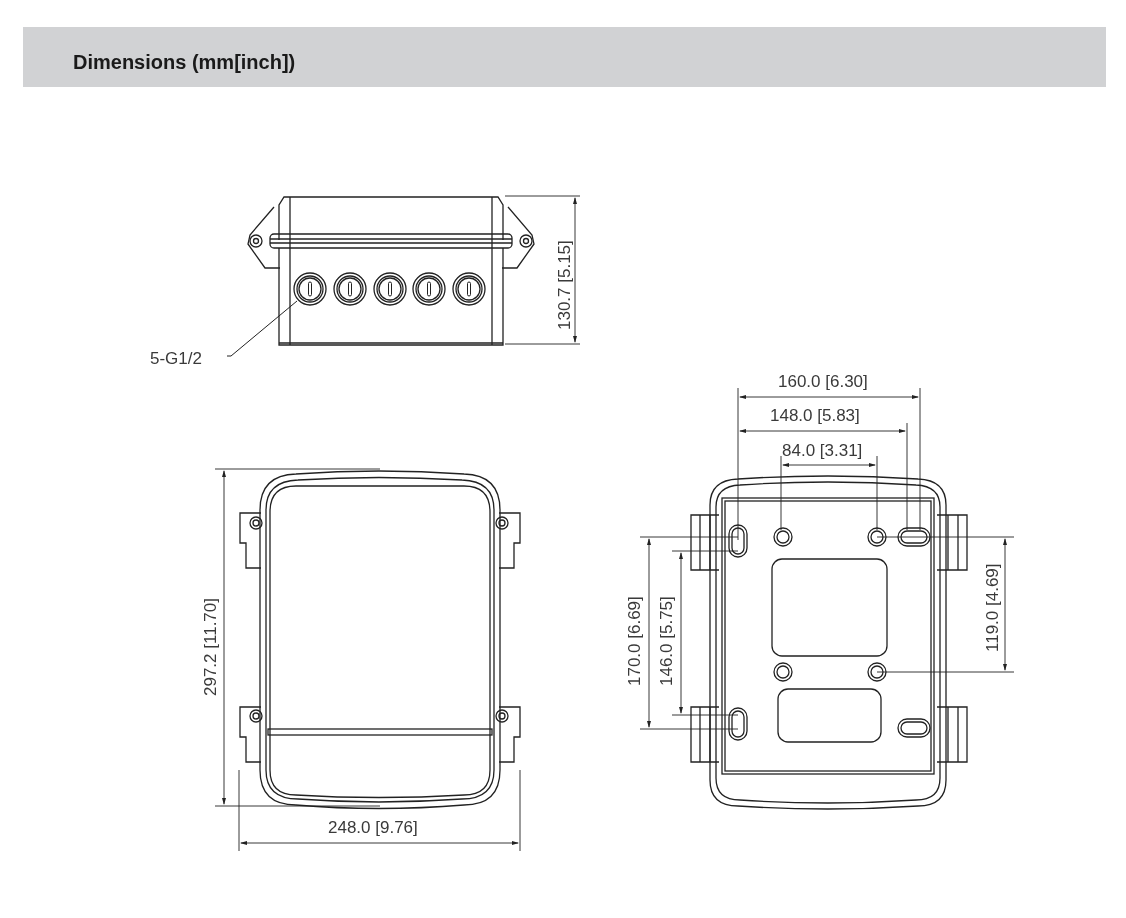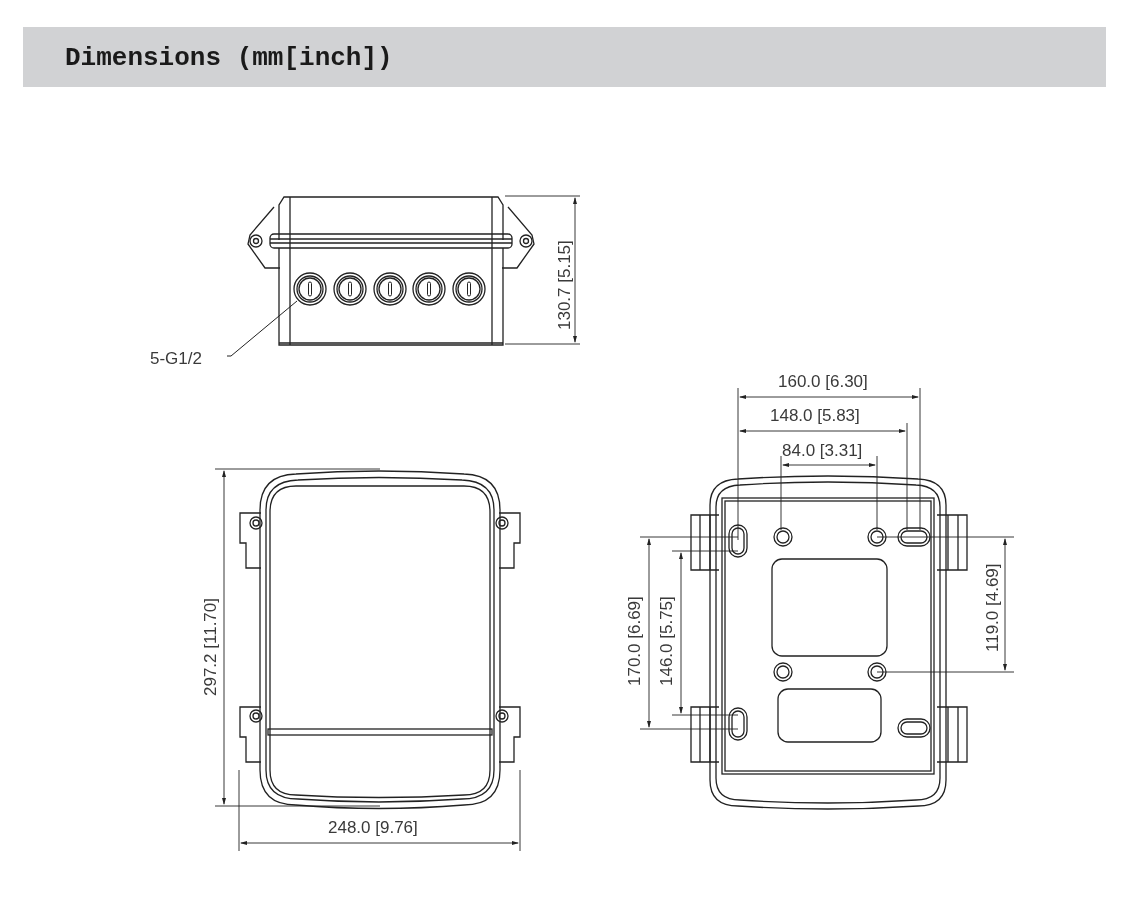--- a/index.html
+++ b/index.html
@@ -1,18 +1,18 @@
 <!DOCTYPE html>
 <html><head>
 <meta charset="utf-8">
 <style>
   html,body{margin:0;padding:0;background:#ffffff;}
   body{width:1126px;height:918px;position:relative;overflow:hidden;font-family:"DejaVu Sans",sans-serif;}
   .header{position:absolute;left:23px;top:27px;width:1083px;height:60px;background:#d1d2d4;}
-  .header h1{margin:8px;position:absolute;left:34px;top:8px;font-family:Liberation Mono, monospace;font-weight:bold;font-size:26px;color:#1a1a1a;letter-spacing:0px;}
+  .header h1{margin:16px;position:absolute;left:34px;top:8px;font-family:Liberation Sans, sans-serif;font-weight:bold;font-size:20px;color:#1a1a1a;letter-spacing:0px;}
   svg{position:absolute;left:0;top:0;}
   .dim{font-family:"Liberation Sans",sans-serif;font-size:17px;fill:#3a3a3a;}
 </style>
 </head>
 <body>
 
 <div class="header">
   <h1>Dimensions (mm[inch])</h1>
 </div>
 

